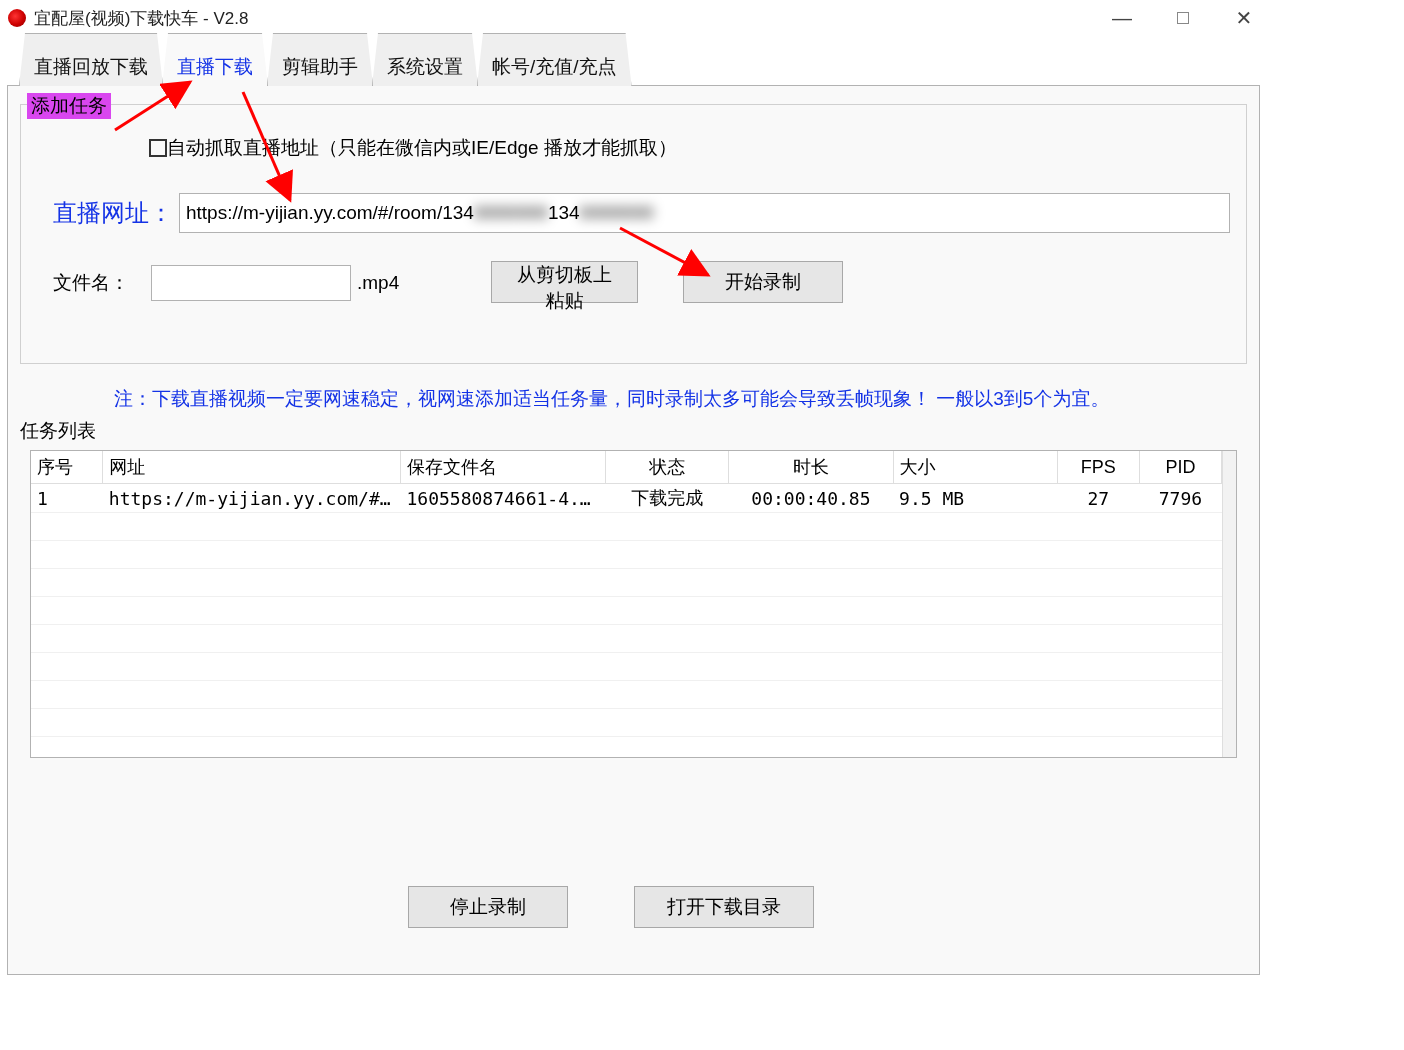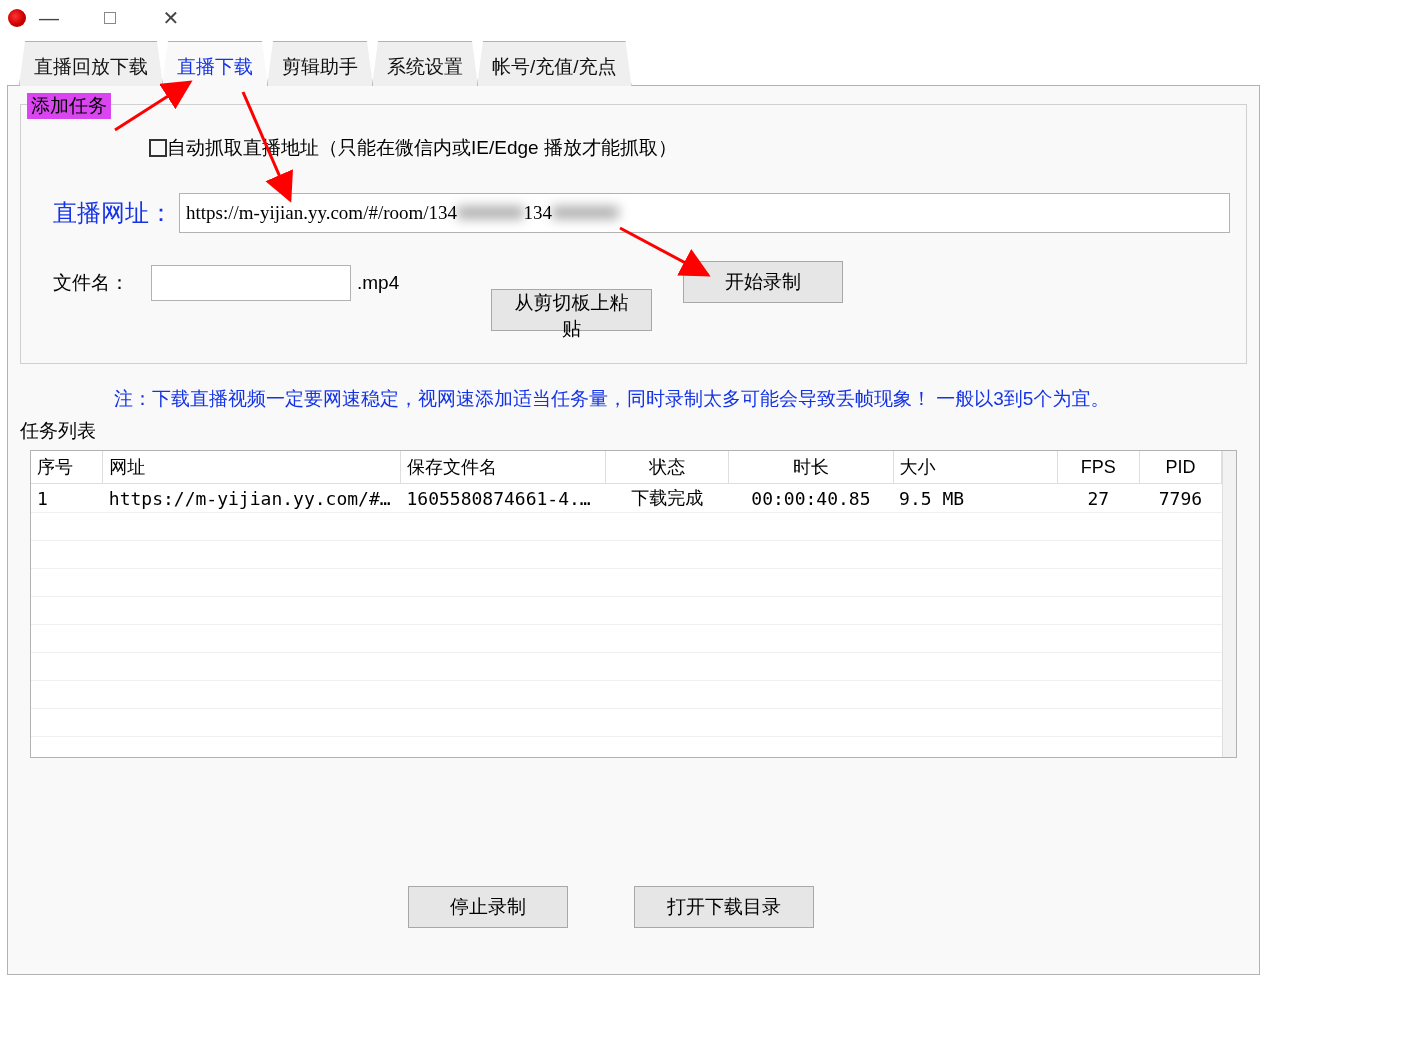--- a/index.html
+++ b/index.html
@@ -59,21 +59,21 @@
     position: absolute;
     top: 0;
     left: 12px;
     display: flex;
     align-items: flex-end;
     height: 36px;
     z-index: 2;
   }
   .tab {
     position: relative;
-    padding: 12px 14px 6px;
+    padding: 20px 14px 6px;
     background: #efefef;
     border: 1px solid #b2b2b2;
     border-bottom: none;
     font-size: 19px;
     color: #111;
     margin-right: -1px;
     cursor: default;
     clip-path: polygon(6px 0, calc(100% - 6px) 0, 100% 100%, 0 100%);
   }
   .tab.active {
@@ -142,21 +142,21 @@
     color: #1433e6;
     font-size: 24px;
     margin-right: 6px;
     white-space: nowrap;
   }
   .url-input {
     flex: 1;
     height: 40px;
     border: 1px solid #b2b2b2;
     padding: 0 6px;
-    font-family: Liberation Serif, serif;
+    font-family: Liberation Sans, sans-serif;
     font-size: 19px;
     position: relative;
     background: #fff;
     display: flex;
     align-items: center;
   }
   .blur {
     filter: blur(6px);
     display: inline-block;
   }
@@ -182,21 +182,21 @@
 
   .btn {
     height: 42px;
     padding: 0 20px;
     background: #e6e6e6;
     border: 1px solid #a8a8a8;
     font-size: 19px;
     font-family: inherit;
     cursor: default;
   }
-  .btn-paste { position: absolute; top: 156px; left: 470px; width: 161px; margin-top: 28px; }
+  .btn-paste { position: absolute; top: 156px; left: 470px; width: 147px; }
   .btn-record { position: absolute; top: 156px; left: 662px; width: 160px; }
 
   .note {
     position: absolute;
     top: 300px;
     left: 106px;
     color: #1433e6;
     font-size: 19px;
     white-space: nowrap;
   }
@@ -270,20 +270,21 @@
     position: absolute;
     pointer-events: none;
     z-index: 20;
   }
 </style>
 </head>
 <body>
 
 <div class="titlebar">
   <div class="app-icon"></div>
+  <div class="title">宜配屋(视频)下载快车 - V2.8</div>
   <div class="win-controls">
     <span class="win-ctrl min"></span>
     <span class="win-ctrl max"></span>
     <span class="win-ctrl close"></span>
   </div>
 </div>
 
 <div class="client">
 
   <div class="tab-strip">

